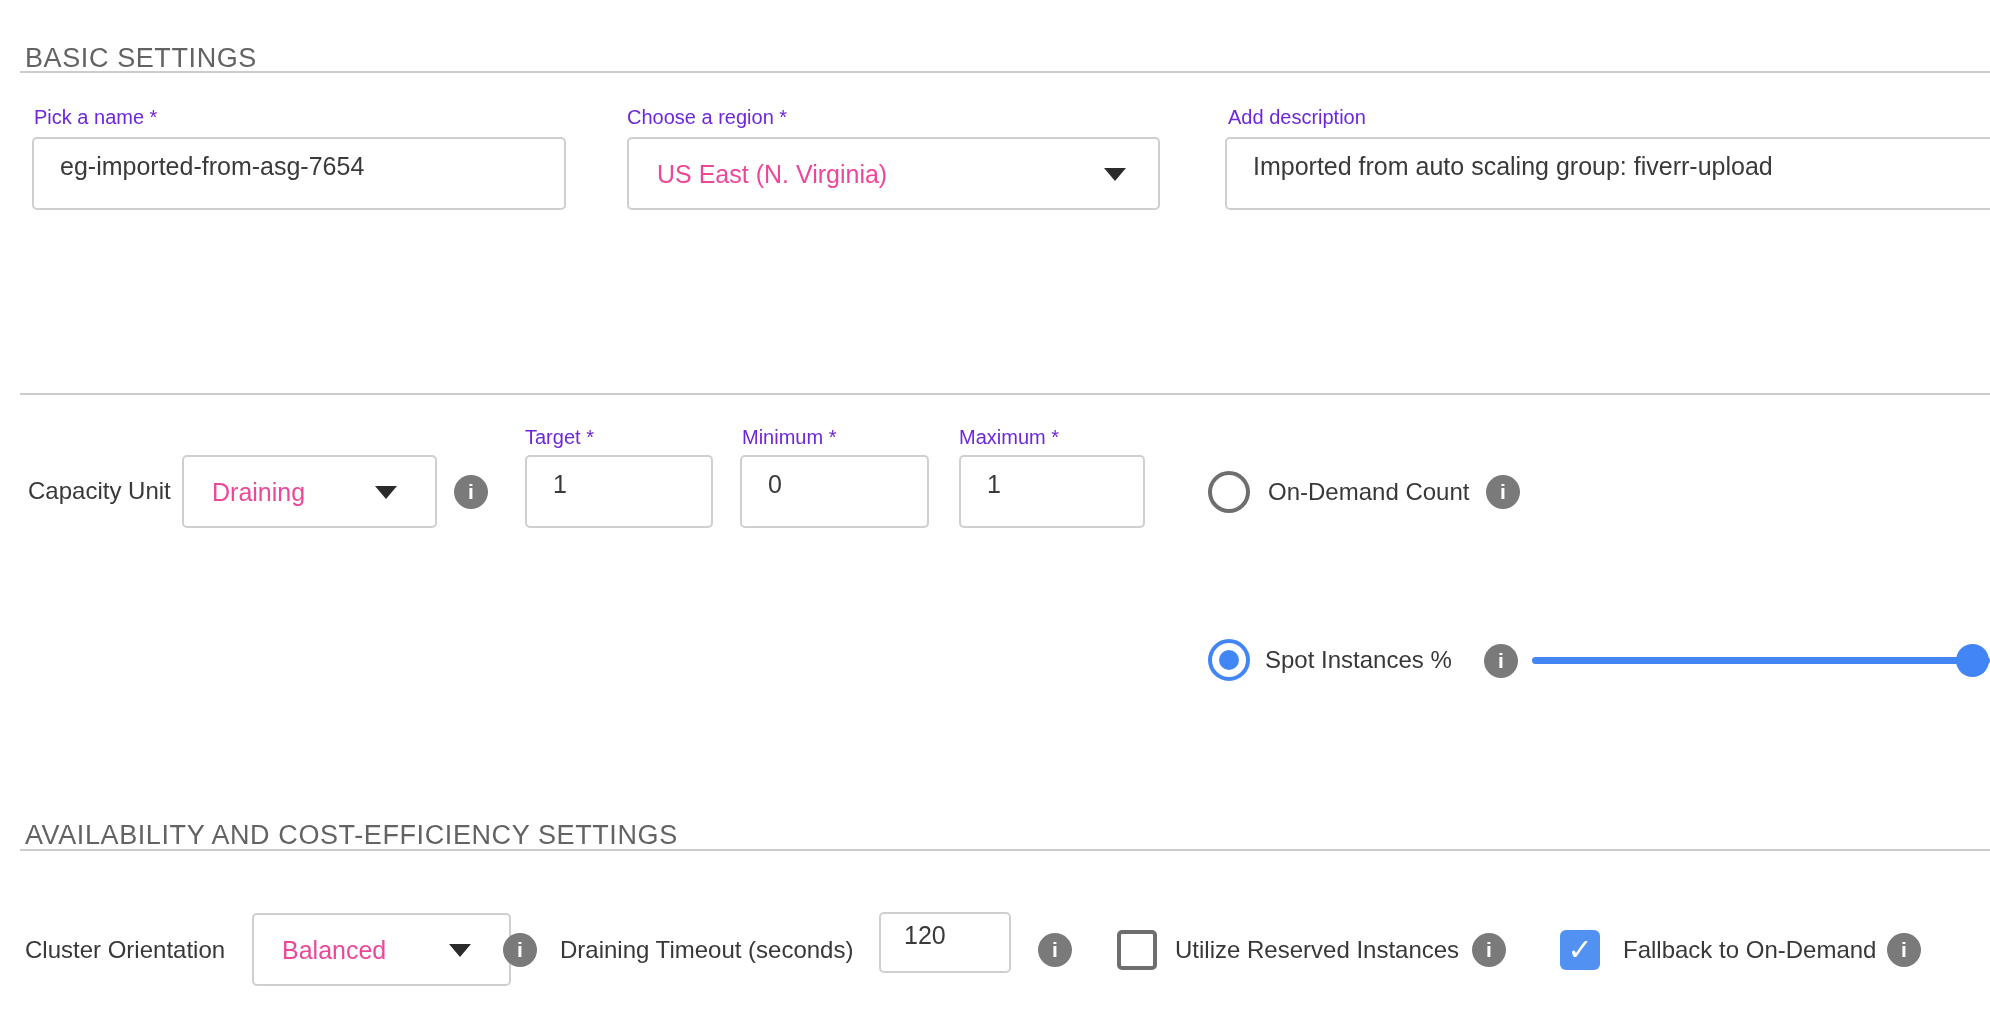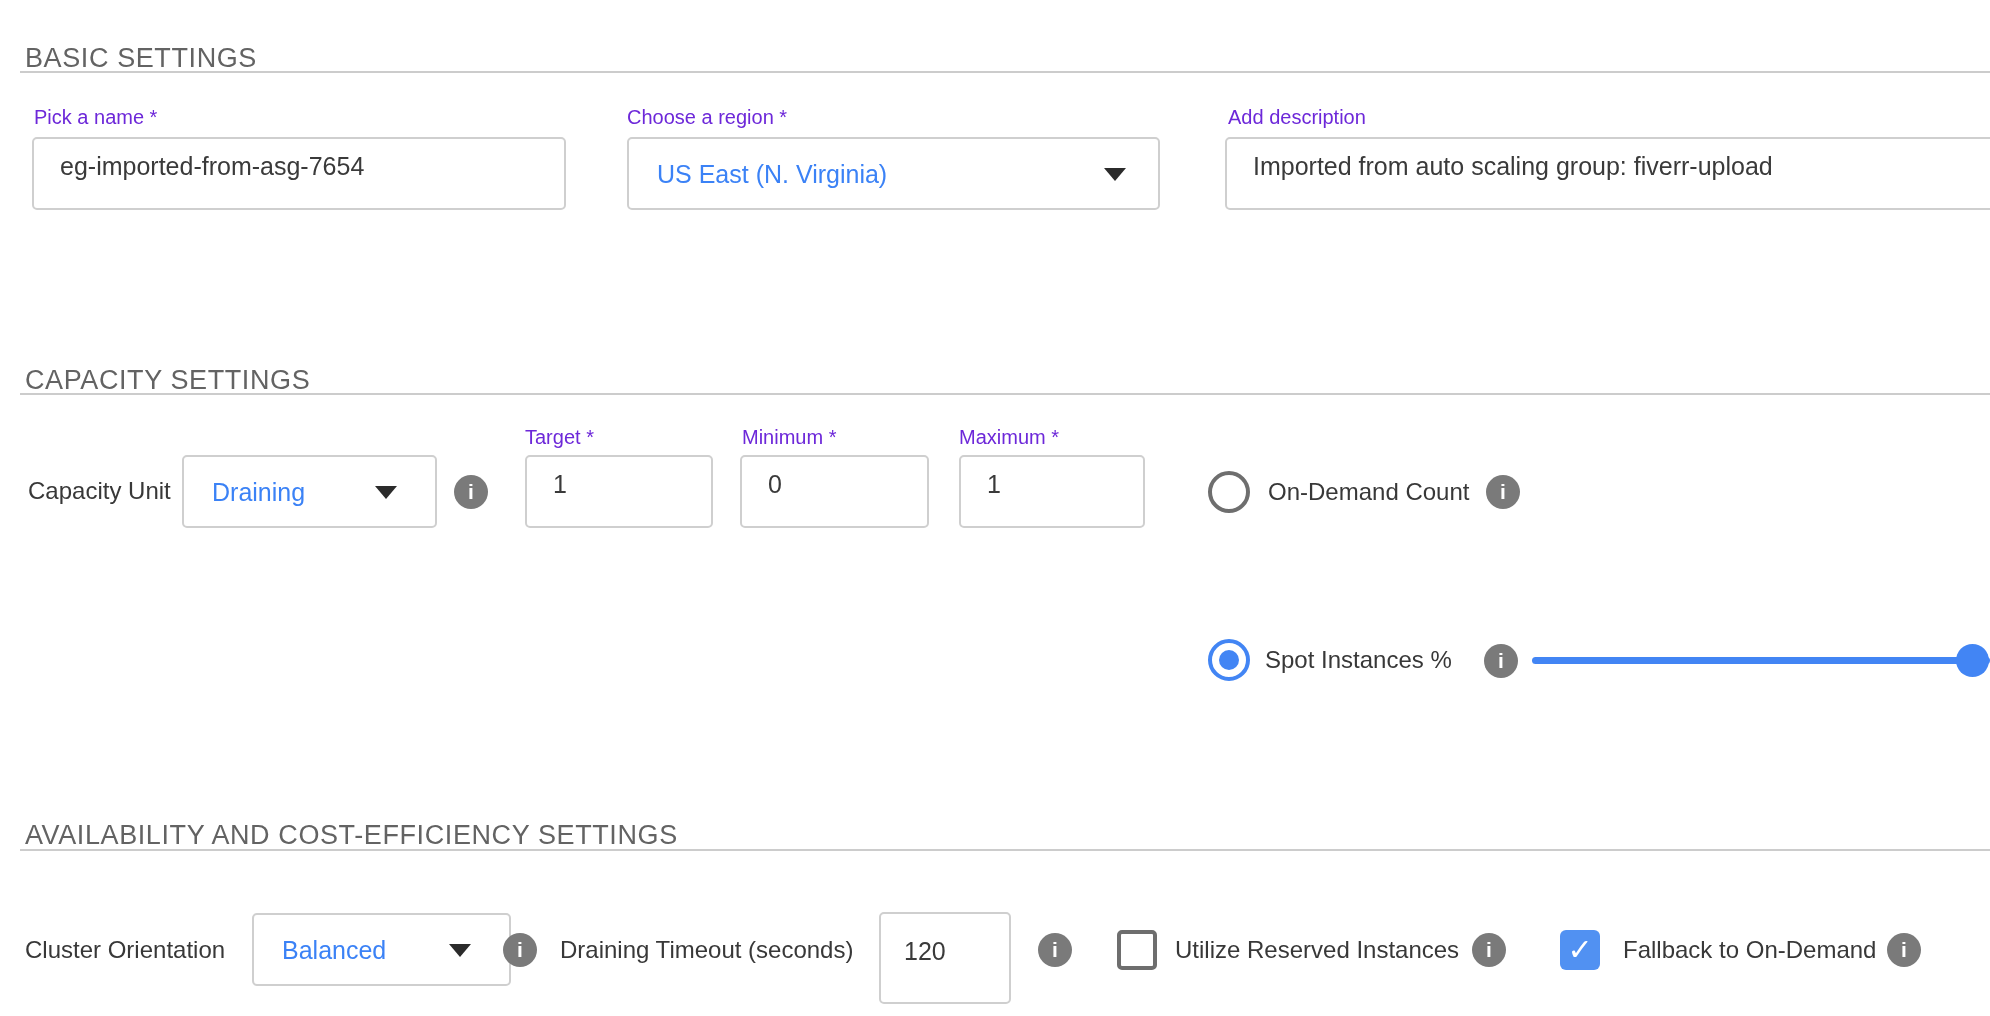--- a/index.html
+++ b/index.html
@@ -20,21 +20,21 @@
     position:absolute;box-sizing:border-box;height:73px;border:2px solid #cfcfcf;
     border-radius:5px;background:#fff;font-family:"Liberation Sans","DejaVu Sans",sans-serif;
     font-size:25px;color:#3a3a3a;padding:0 0 14px 26px;outline:none;
   }
   .select-box{
     position:absolute;box-sizing:border-box;height:73px;border:2px solid #cfcfcf;
     border-radius:5px;background:#fff;cursor:pointer;
   }
   .select-value{
     position:absolute;left:28px;top:50%;transform:translateY(-50%);
-    font-size:25px;color:#3b82f6;white-space:nowrap;text-align:right;
+    font-size:25px;color:#ec4899;white-space:nowrap;text-align:right;
   }
   .caret{
     position:absolute;top:50%;margin-top:-6px;width:0;height:0;
     border-left:11px solid transparent;border-right:11px solid transparent;
     border-top:13px solid #2b2b2b;
   }
   .info-icon{
     position:absolute;width:34px;height:34px;border-radius:50%;background:#7a7a7a;
     color:#ffffff;font-size:21px;font-weight:bold;text-align:center;line-height:34px;
     cursor:pointer;user-select:none;
@@ -79,21 +79,20 @@
 
   <div class="field-label" style="left:627px;top:104px">Choose a region *</div>
   <div class="select-box" style="left:627px;top:137px;width:533px">
     <span class="select-value">US East (N. Virginia)</span>
     <span class="caret" style="right:32px"></span>
   </div>
 
   <div class="field-label" style="left:1228px;top:104px">Add description</div>
   <input class="text-input" style="left: 1225px; top: 137px; width: 860px;" type="text" value="Imported from auto scaling group: fiverr-upload">
 
-  <div class="section-title" style="top:344px">CAPACITY SETTINGS</div>
   <div class="divider" style="top:393px"></div>
 
   <div class="inline-label" style="left:28px;top:477px">Capacity Unit</div>
   <div class="select-box" style="left:182px;top:455px;width:255px">
     <span class="select-value">Draining</span>
     <span class="caret" style="right:38px"></span>
   </div>
   <div class="info-icon" style="left:454px;top:475px">i</div>
 
   <div class="field-label" style="left:525px;top:424px">Target *</div>
@@ -121,21 +120,21 @@
   <div class="divider" style="top:849px"></div>
 
   <div class="inline-label" style="left:25px;top:936px">Cluster Orientation</div>
   <div class="select-box" style="left:252px;top:913px;width:259px">
     <span class="select-value">Balanced</span>
     <span class="caret" style="right:38px"></span>
   </div>
   <div class="info-icon" style="left:503px;top:933px">i</div>
 
   <div class="inline-label" style="left:560px;top:936px">Draining Timeout (seconds)</div>
-  <input class="text-input" style="left: 879px; top: 912px; width: 132px; height: 92px; padding-left: 23px;" type="text" value="120">
+  <input class="text-input" style="left: 879px; top: 912px; width: 132px; height: 61px; padding-left: 23px;" type="text" value="120">
   <div class="info-icon" style="left:1038px;top:933px">i</div>
 
   <div class="checkbox" style="left:1117px;top:930px"></div>
   <div class="inline-label" style="left:1175px;top:936px">Utilize Reserved Instances</div>
   <div class="info-icon" style="left:1472px;top:933px">i</div>
 
   <div class="checkbox checked" style="left:1560px;top:930px">✓</div>
   <div class="inline-label" style="left:1623px;top:936px">Fallback to On-Demand</div>
   <div class="info-icon" style="left:1887px;top:933px">i</div>
 

